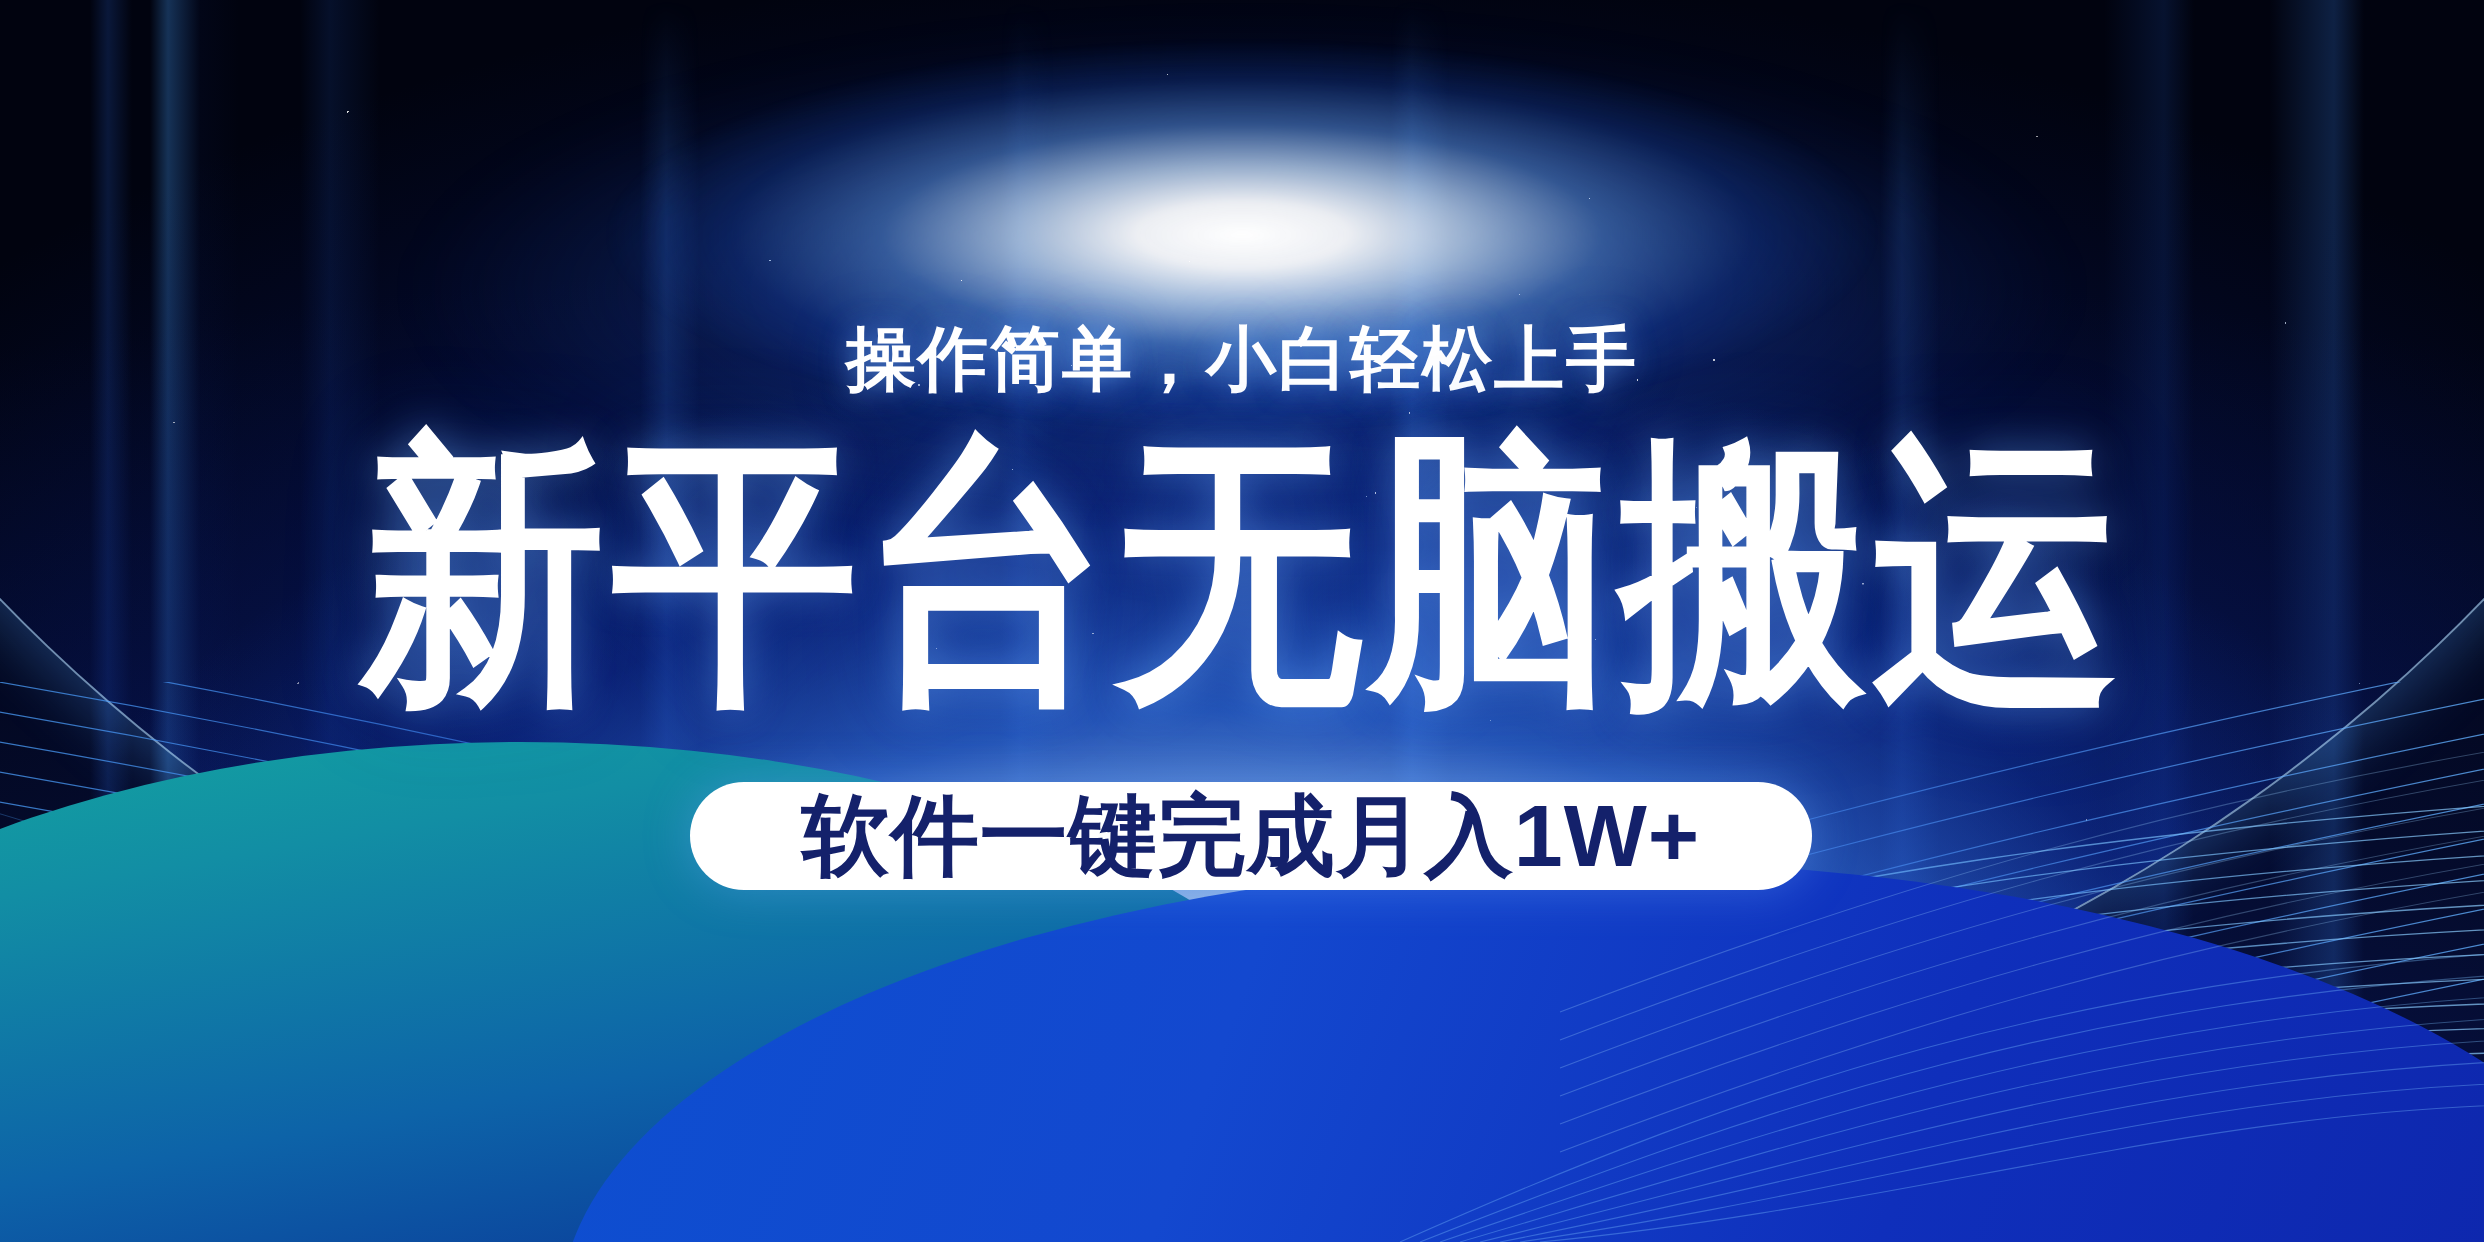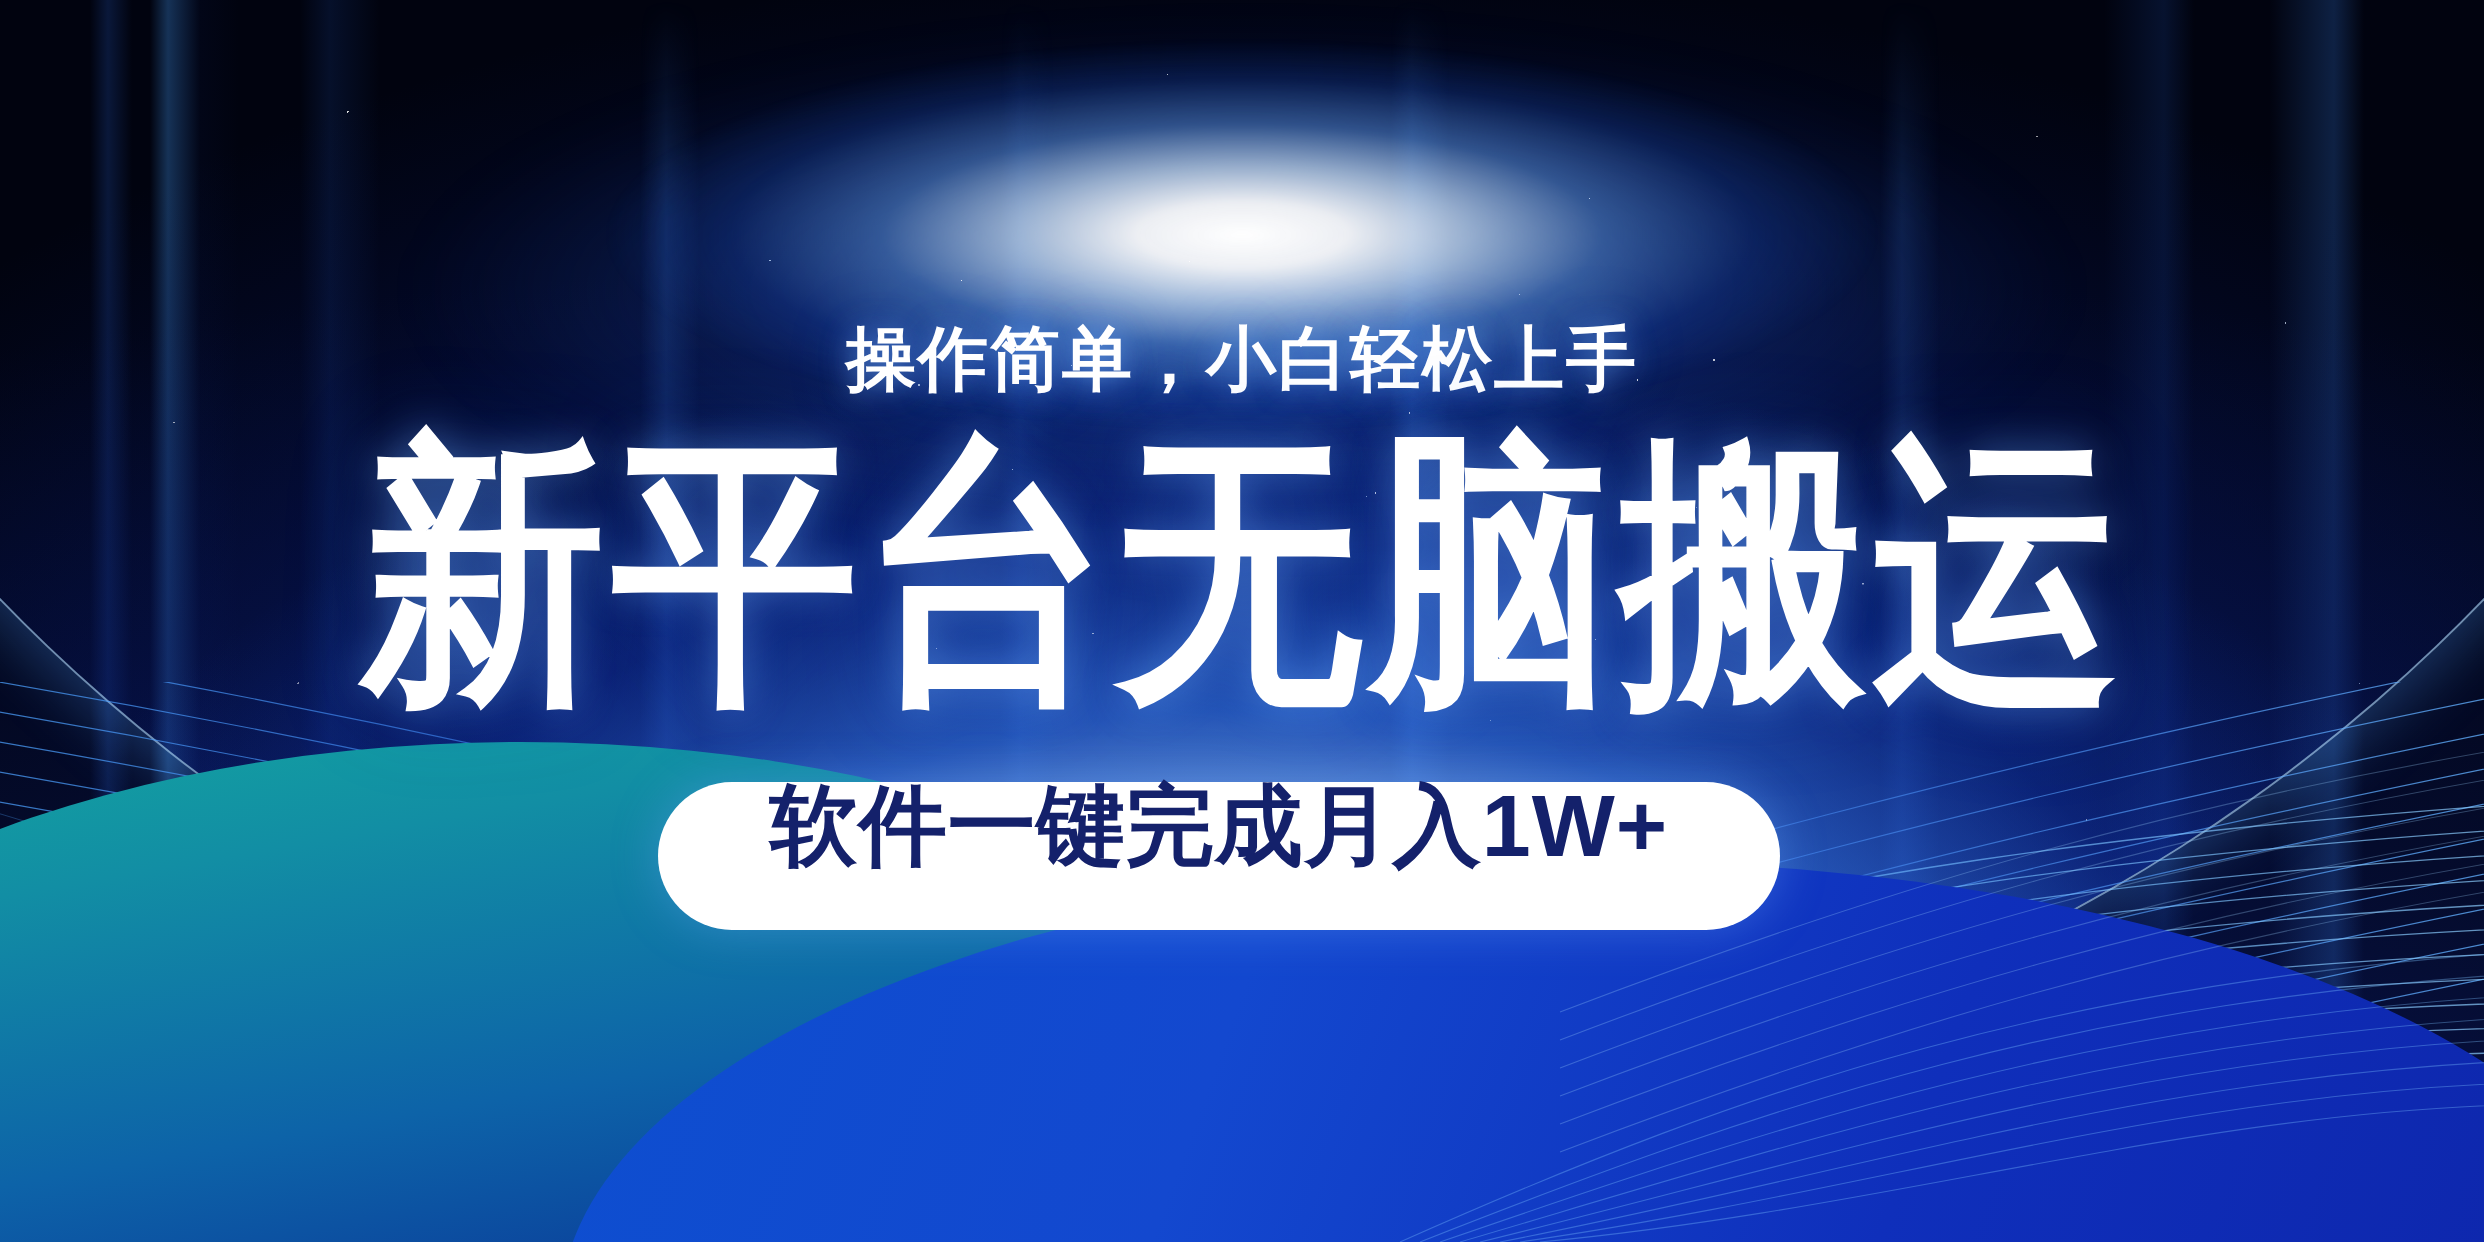--- a/index.html
+++ b/index.html
@@ -175,26 +175,26 @@
     font-weight:900;
     line-height:1;
     letter-spacing:6px;
     transform: scaleY(1.16);
     transform-origin: 50% 0;
     text-shadow: 0 0 38px rgba(110,175,255,.45), 0 0 90px rgba(30,90,230,.30);
     white-space:nowrap;
   }
   .pill {
     position:absolute;
-    left:658px; top:782px;
-    width:1122px; height:148px;
+    left:690px; top:782px;
+    width:1122px; height:108px;
     background:#ffffff;
     border-radius:74px;
     box-shadow: 0 0 46px rgba(110,170,255,.35);
-    display:flex; justify-content:center;
+    display:flex; align-items:center; justify-content:center;
   }
   .pill-text {
     color:#14216b;
     font-size:88px;
     font-weight:700;
     letter-spacing:1px;
     line-height:1;
     white-space:nowrap;
   }
 </style>

